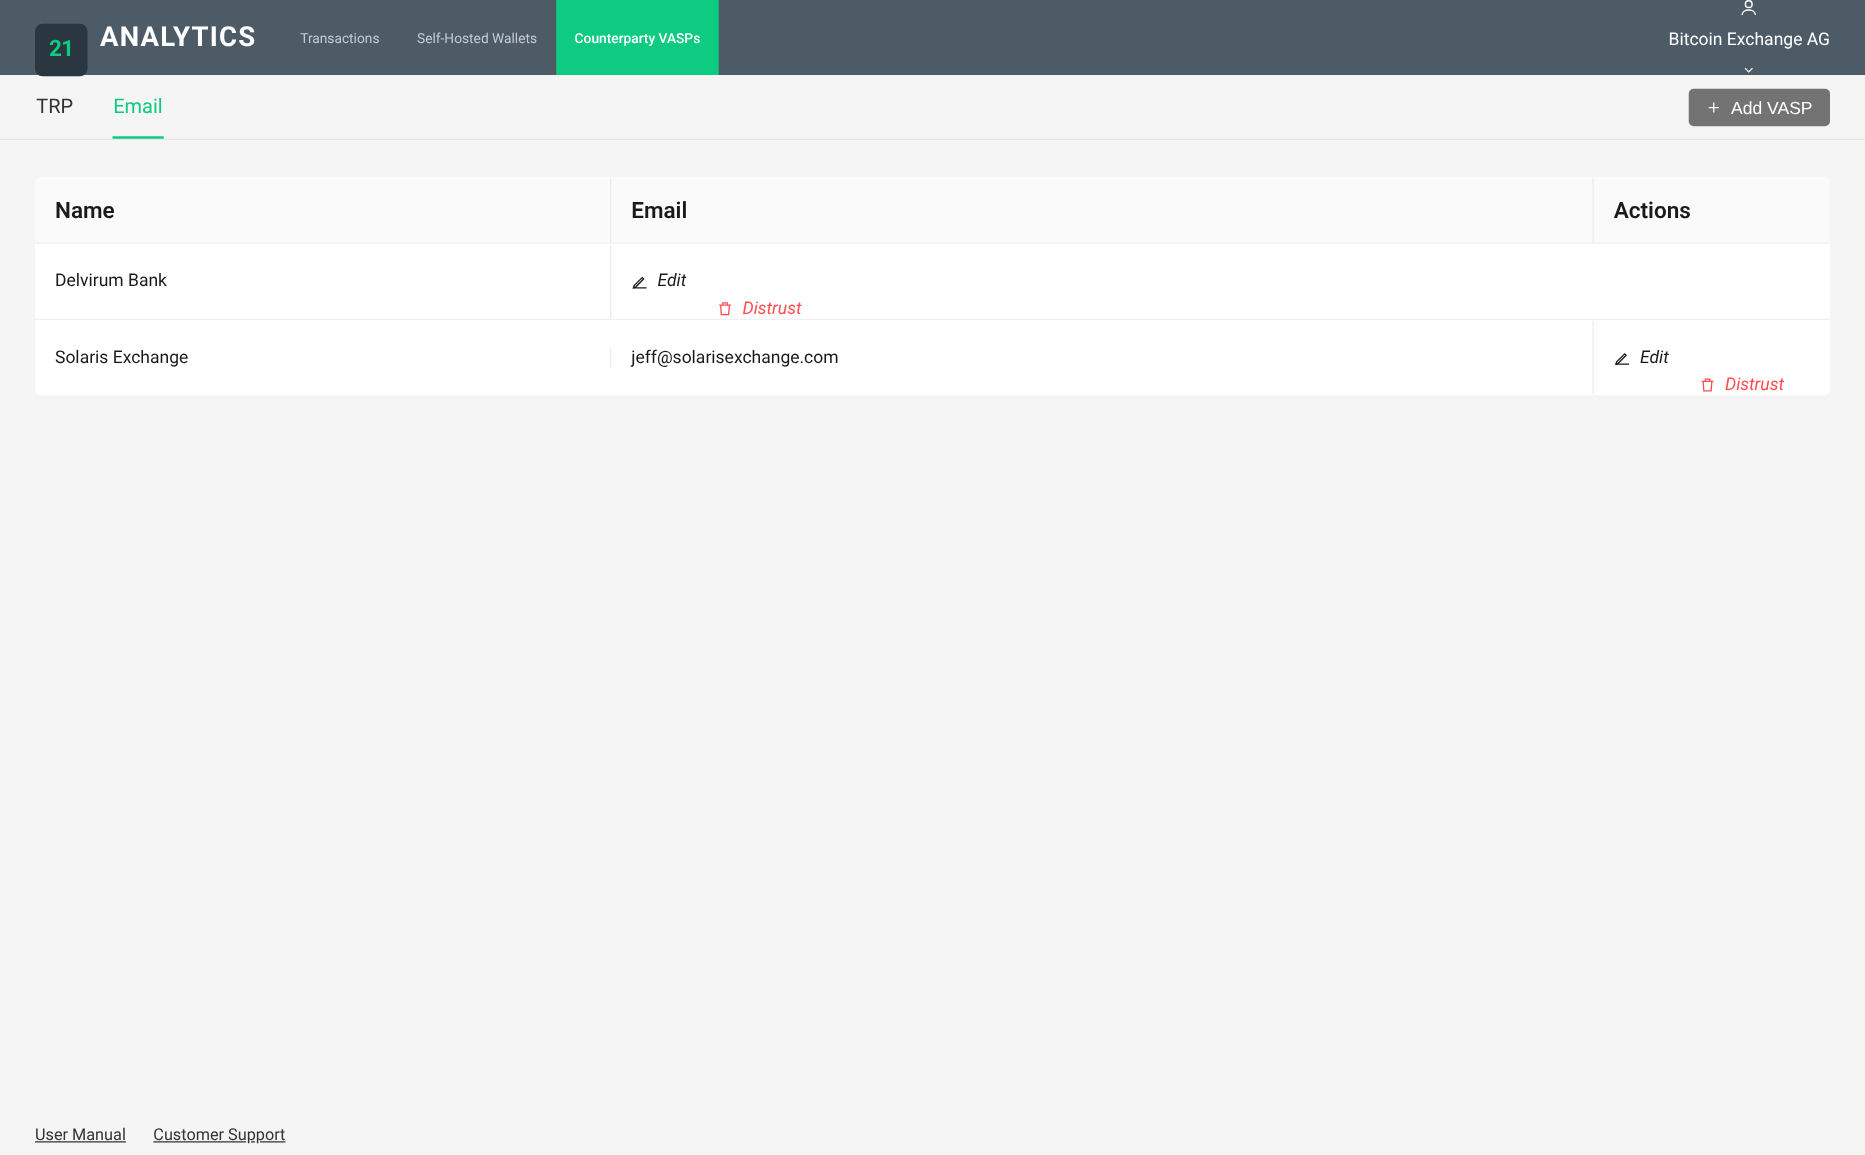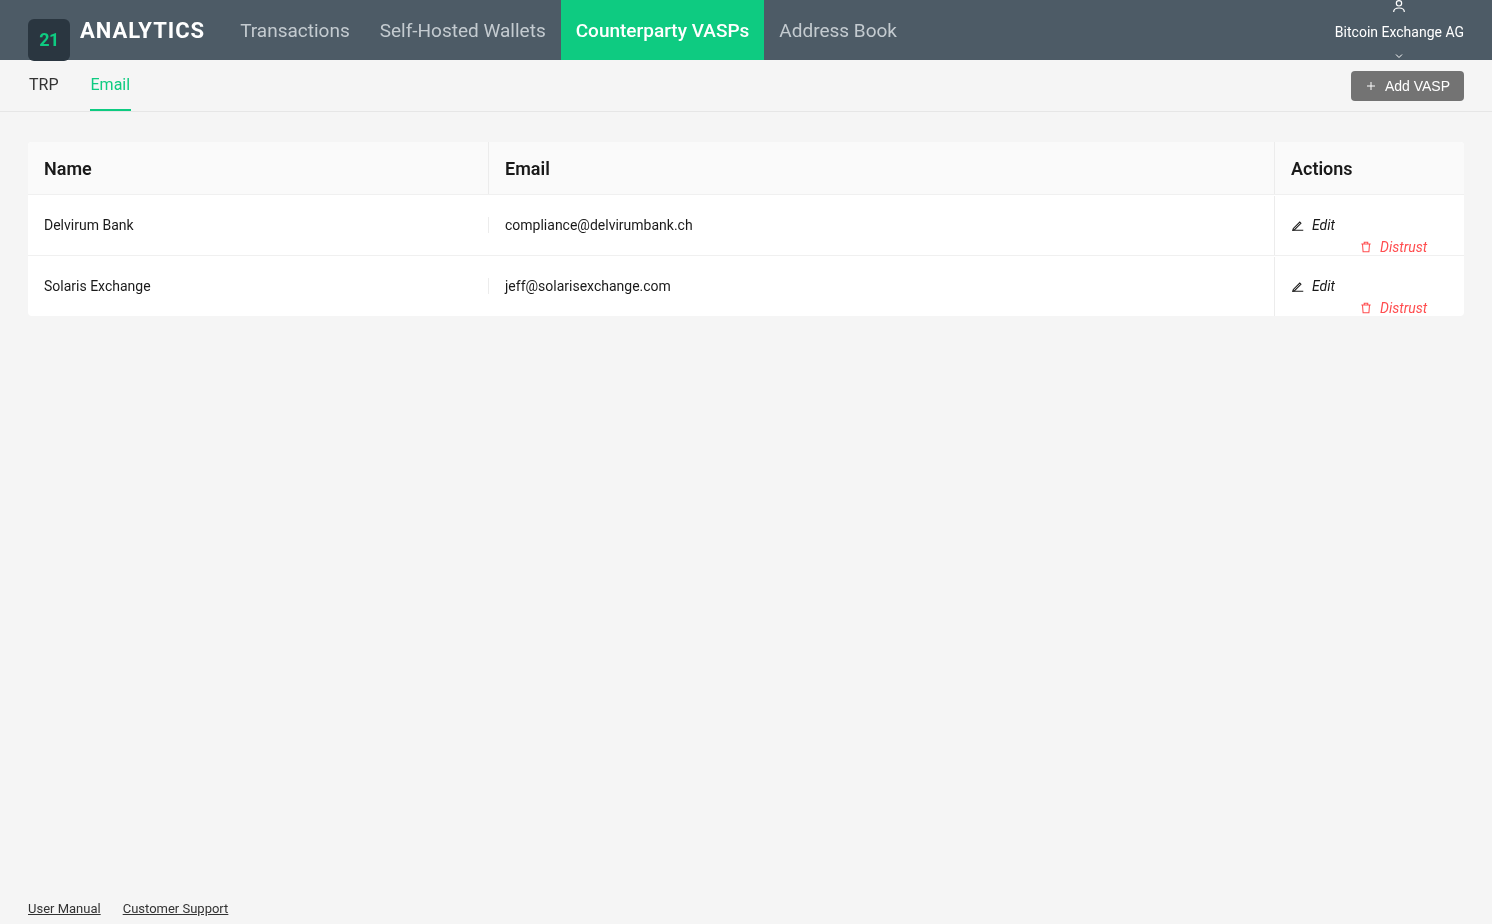--- a/index.html
+++ b/index.html
@@ -50,21 +50,21 @@
     }
     .nav {
       display: flex;
       align-items: stretch;
       height: 60px;
     }
     .nav-item {
       display: flex;
       align-items: center;
       padding: 0 15px;
-      font-size: 19px;
+      font-size: 11px;
       color: #c4cbd0;
       cursor: pointer;
     }
     .nav-item.active {
       background: #0ecb81;
       color: #ffffff;
       font-weight: 500;
     }
     .header-spacer {
       flex: 1;
@@ -195,21 +195,20 @@
 
 <div class="header">
   <div class="logo-wrap">
     <div class="logo-badge">21</div>
     <div class="logo-text">ANALYTICS</div>
   </div>
   <nav class="nav">
     <div class="nav-item">Transactions</div>
     <div class="nav-item">Self-Hosted Wallets</div>
     <div class="nav-item active">Counterparty VASPs</div>
-    <div class="nav-item">Address Book</div>
   </nav>
   <div class="header-spacer"></div>
   <div class="user-menu">
     <span>
       <svg width="16" height="16" viewBox="0 0 24 24" fill="none" stroke="#ffffff" stroke-width="1.8">
         <circle cx="12" cy="8" r="4"></circle>
         <path d="M4 21c0-4 4-6 8-6s8 2 8 6"></path>
       </svg>
     </span>
     <span>Bitcoin Exchange AG</span>
@@ -241,21 +240,20 @@
 <div class="content">
   <div class="table">
     <div class="thead">
       <div class="th col-name">Name</div>
       <div class="th col-email">Email</div>
       <div class="th col-actions">Actions</div>
     </div>
 
     <div class="trow">
       <div class="td col-name">Delvirum Bank</div>
-      <div class="td col-email">compliance@delvirumbank.ch</div>
       <div class="td col-actions actions">
         <span class="action-link">
           <span>
             <svg width="14" height="14" viewBox="0 0 24 24" fill="none" stroke="#1a1a1a" stroke-width="1.8">
               <path d="M3 21l3-1 11-11-2-2L4 18l-1 3z"></path>
               <path d="M3 21h18"></path>
             </svg>
           </span>
           <span>Edit</span>
         </span>

